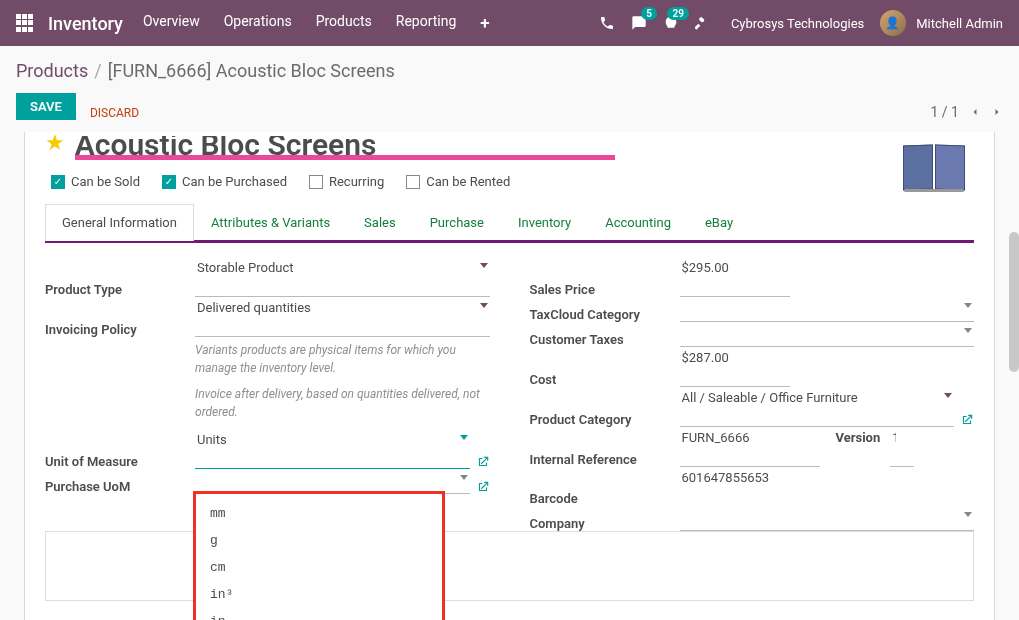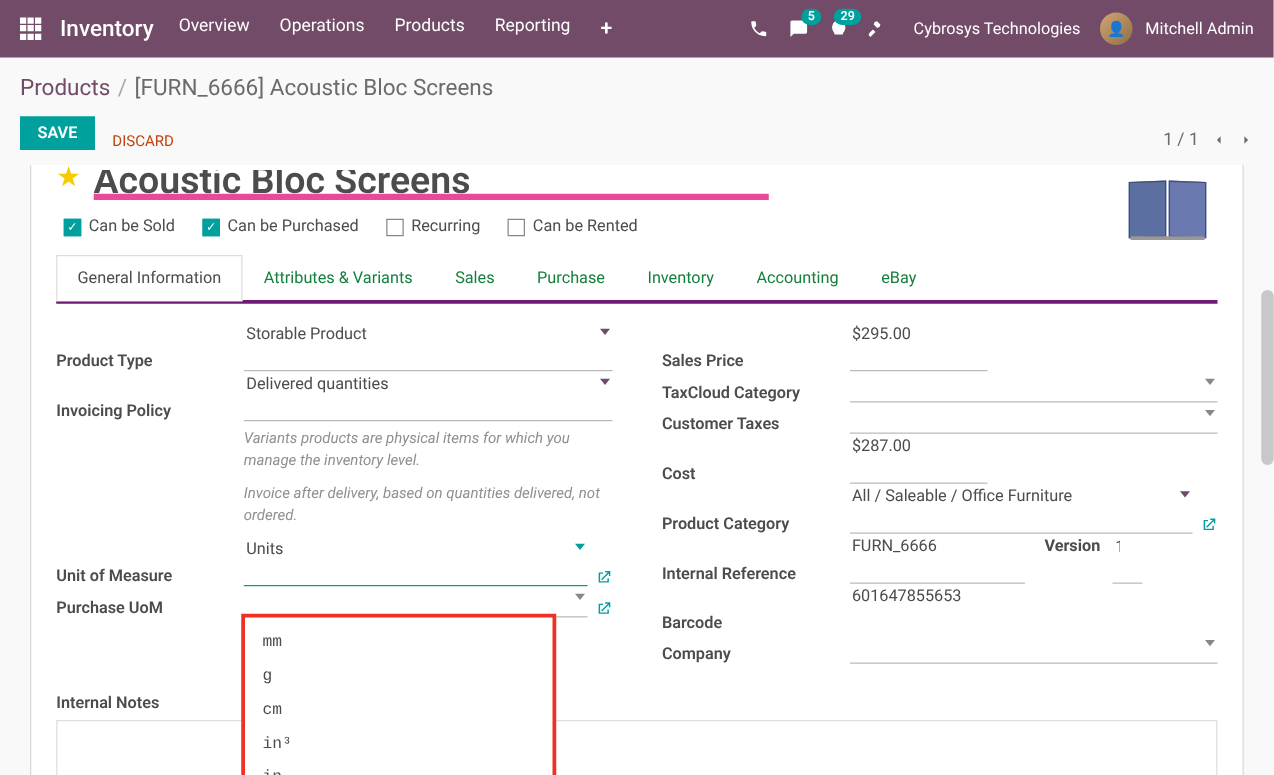--- a/index.html
+++ b/index.html
@@ -306,19 +306,18 @@
       <div class="field-row">
         <div class="field-label">Company</div>
         <div class="field-input">
               <div class="sel"></div>
               <span class="sel-caret gray"></span>
             </div>
       </div>
     </div>
   </div>
 
-  <div class="notes-label">Internal Notes</div>
   <textarea class="notes-box" style=""></textarea>
 
 </div>
 </div>
 
 <div class="scroll-hint"></div>
 
 </body></html>

